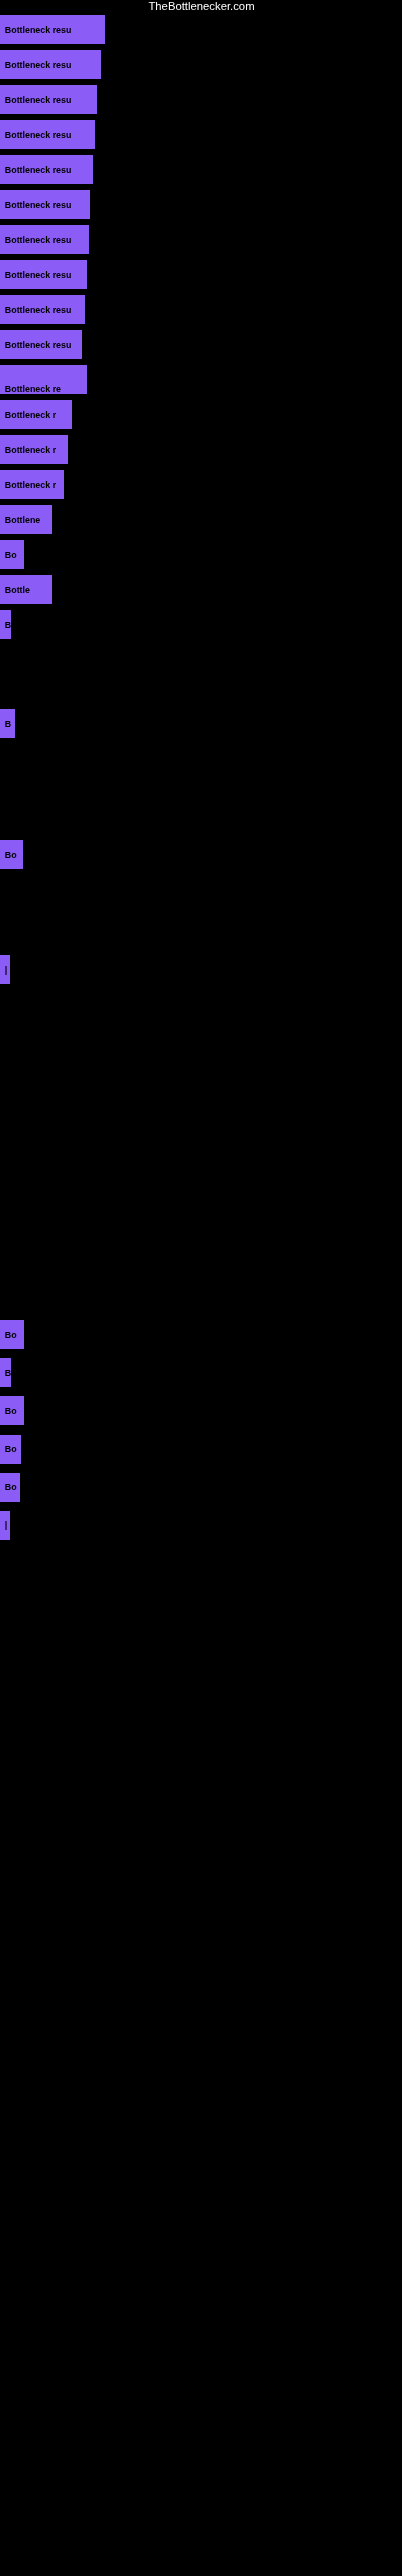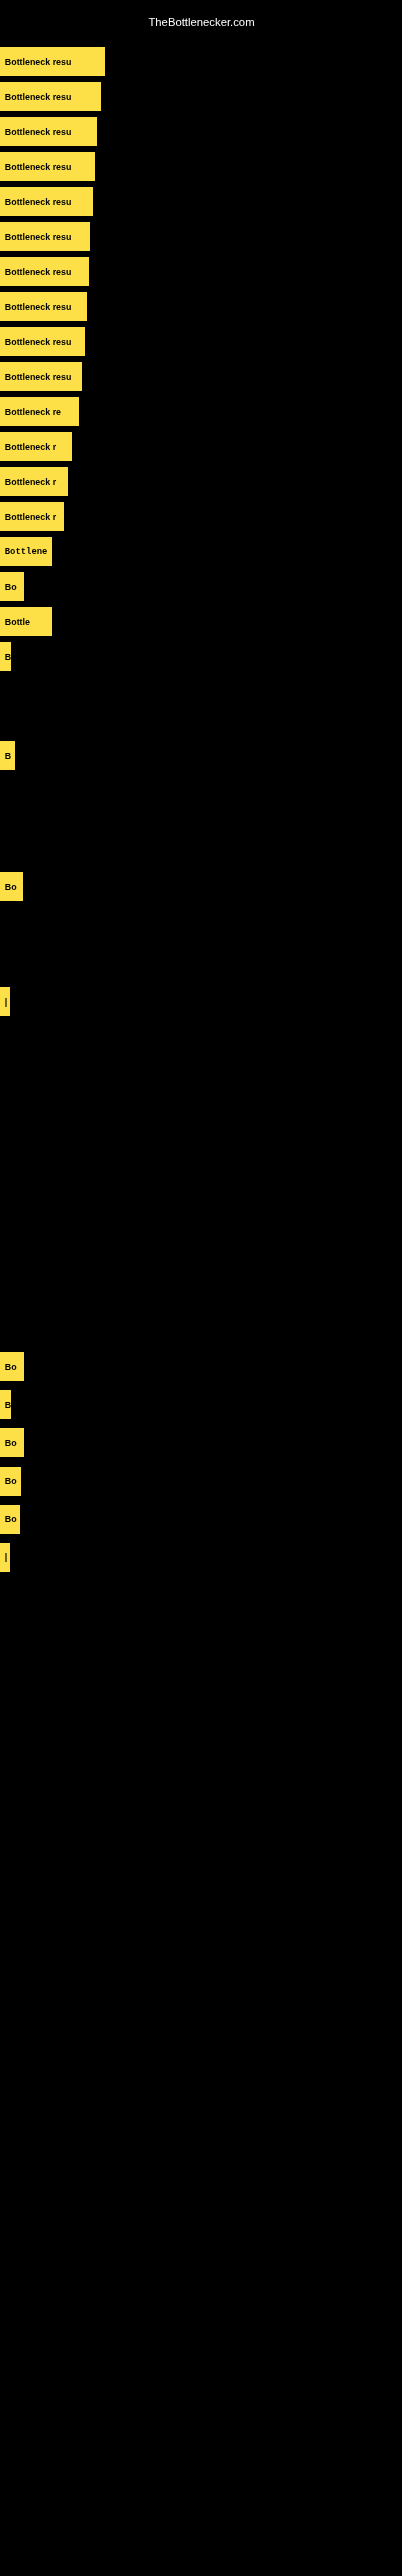--- a/index.html
+++ b/index.html
@@ -13,34 +13,34 @@
       width: 403px;
       min-height: 2576px;
       font-family: Arial, sans-serif;
       position: relative;
     }
 
     .site-title {
       text-align: center;
       color: #ffffff;
       font-size: 11.3px;
-      padding: 16px 0;
+      padding: 0 0;
       font-weight: normal;
     }
 
     .bottleneck-item {
       position: relative;
       height: 35px;
       margin-bottom: 0px;
       display: flex;
       align-items: center;
     }
 
     .bottleneck-bar {
-      background-color: #fde047;
+      background-color: #8b5cf6;
       height: 29px;
       display: flex;
       align-items: center;
       padding: 0 4.8px;
       color: #000000;
       font-size: 8.9px;
       font-weight: bold;
       white-space: nowrap;
       overflow: hidden;
     }
@@ -49,25 +49,25 @@
     .row-1 .bottleneck-bar { width: 105px; }
     .row-2 .bottleneck-bar { width: 101px; }
     .row-3 .bottleneck-bar { width: 97px; }
     .row-4 .bottleneck-bar { width: 95px; }
     .row-5 .bottleneck-bar { width: 93px; }
     .row-6 .bottleneck-bar { width: 90px; }
     .row-7 .bottleneck-bar { width: 89px; }
     .row-8 .bottleneck-bar { width: 87px; }
     .row-9 .bottleneck-bar { width: 85px; }
     .row-10 .bottleneck-bar { width: 82px; }
-    .row-11 .bottleneck-bar { width: 79px; }
+    .row-11 .bottleneck-bar { width: 87px; align-items: flex-end; }
     .row-12 .bottleneck-bar { width: 72px; }
     .row-13 .bottleneck-bar { width: 68px; }
     .row-14 .bottleneck-bar { width: 64px; }
-    .row-15 .bottleneck-bar { width: 52px; font-family: Liberation Mono, monospace; }
+    .row-15 .bottleneck-bar { width: 52px; }
     .row-16 .bottleneck-bar { width: 24px; }
     .row-17 .bottleneck-bar { width: 52px; }
     .row-18 .bottleneck-bar { width: 11.3px; }
     
     
     .gap-small { height: 32px; }
     .gap-medium { height: 64px; }
 
     .row-19 .bottleneck-bar { width: 14.5px; }
     .row-20 .bottleneck-bar { width: 22.5px; }

